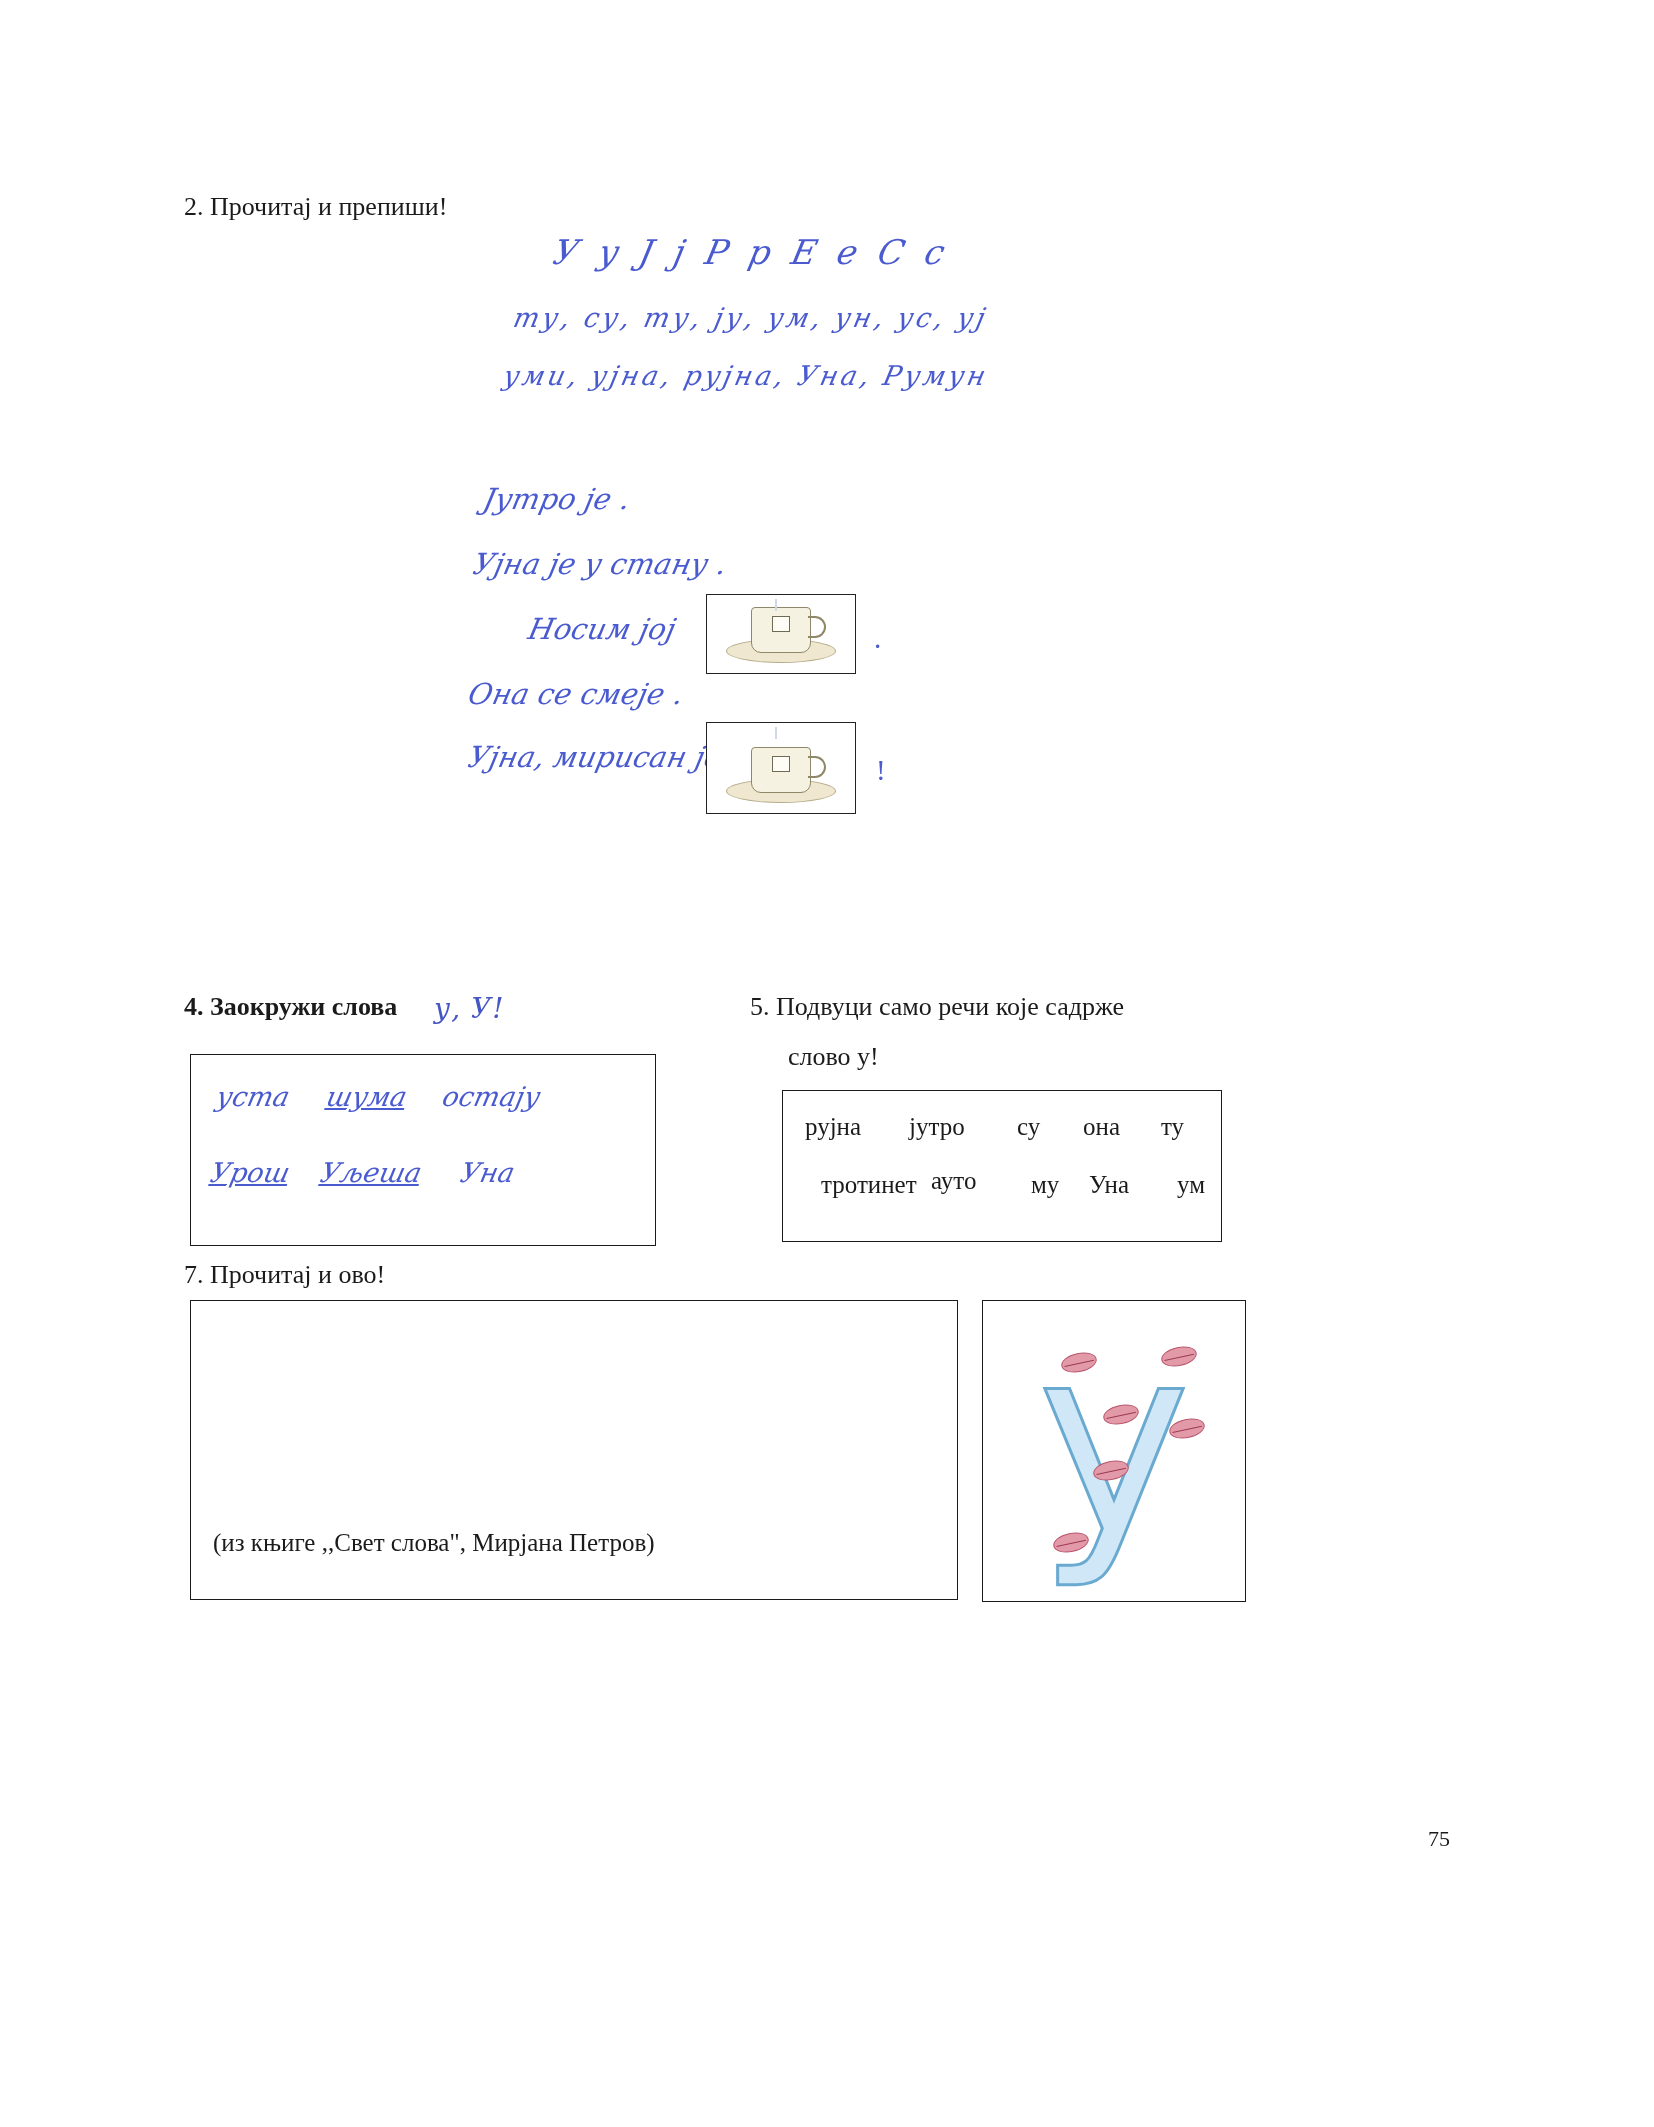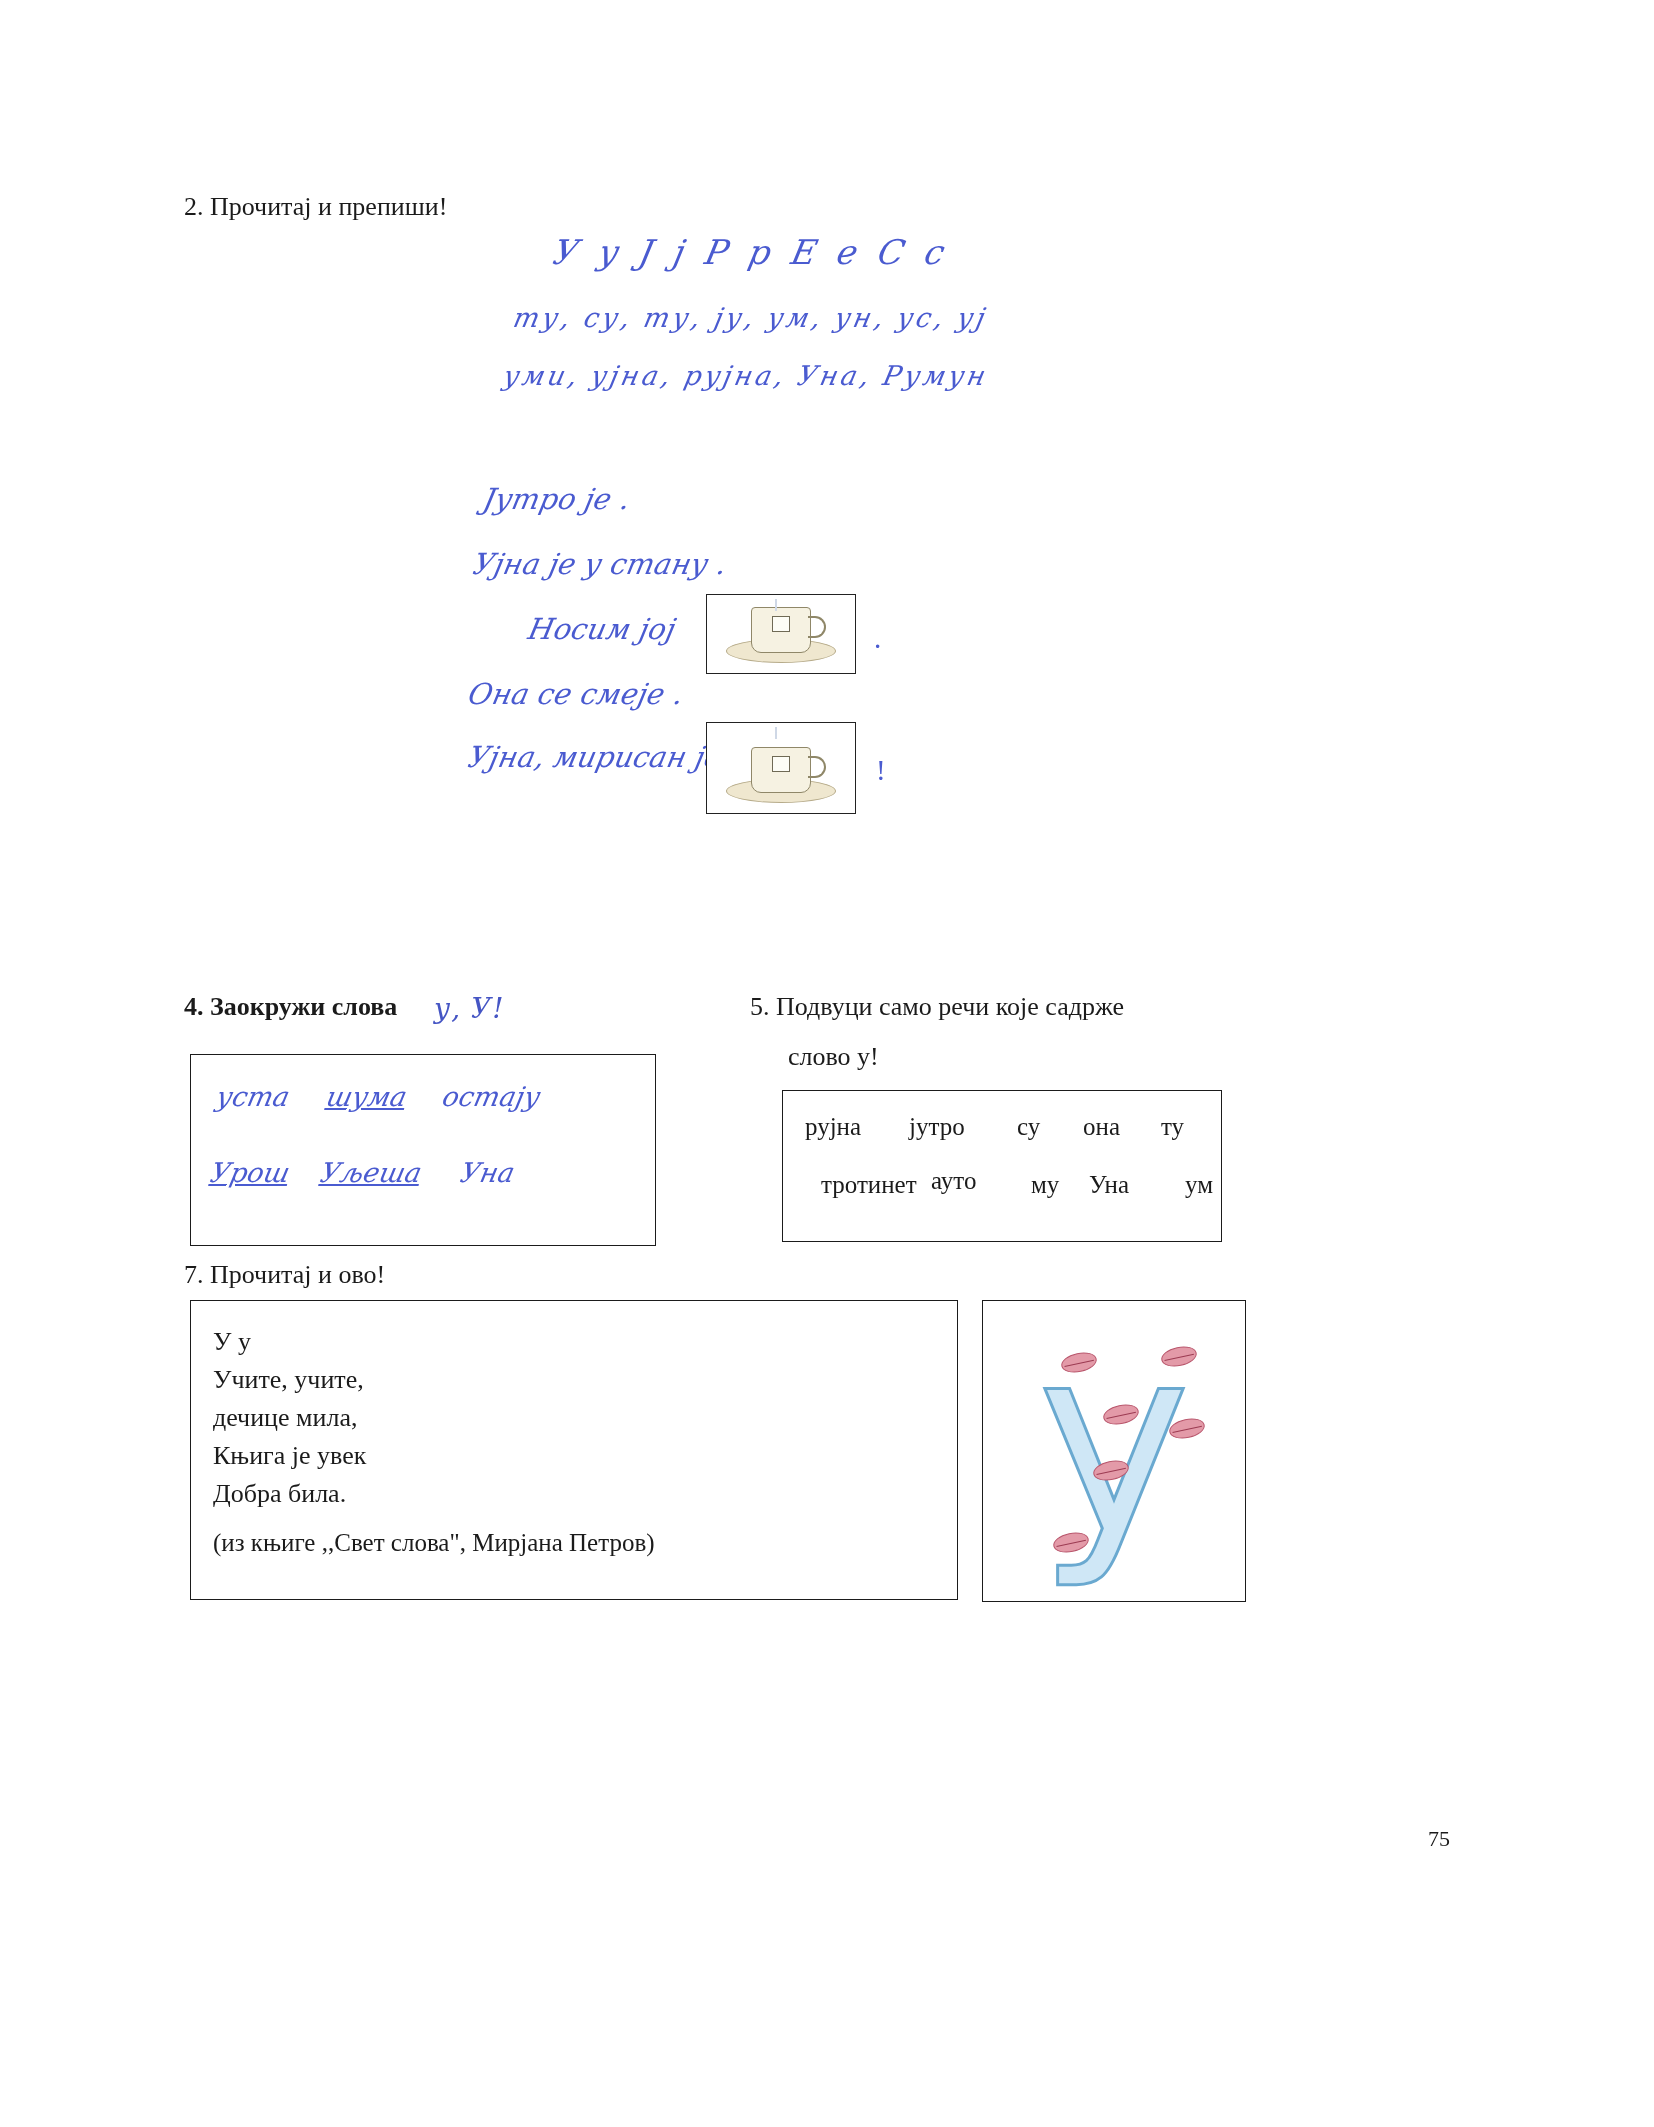--- a/index.html
+++ b/index.html
@@ -305,31 +305,26 @@
       <div class="plain-word" style="left:22px;  top:22px;">рујна</div>
       <div class="plain-word" style="left:126px; top:22px;">јутро</div>
       <div class="plain-word" style="left:234px; top:22px;">су</div>
       <div class="plain-word" style="left:300px; top:22px;">она</div>
       <div class="plain-word" style="left:378px; top:22px;">ту</div>
 
       <div class="plain-word" style="left:38px;  top:80px;">тротинет</div>
       <div class="plain-word" style="left:148px; top:76px;">ауто</div>
       <div class="plain-word" style="left:248px; top:80px;">му</div>
       <div class="plain-word" style="left:306px; top:80px;">Уна</div>
-      <div class="plain-word" style="left:394px; top:80px;margin-left:8px;">ум</div>
+      <div class="plain-word" style="left:394px; top:80px;">ум</div>
     </div>
 
     <div class="task-title" style="left:0px; top:1068px;">7. Прочитај и ово!</div>
 
     <div class="boxed" style="left:6px; top:1108px; width:768px; height:300px;">
-      <div class="poem" style="left:22px; top:22px;">У у
-Учите, учите,
-дечице мила,
-Књига је увек
-Добра била.</div>
       <div class="poem-src" style="left:22px; top:228px;">(из књиге ,,Свет слова", Мирјана Петров)</div>
     </div>
 
     <div class="letter-art">
       <div class="big-y">у</div>
       <div class="lips" style="left:78px;  top:52px;"></div>
       <div class="lips" style="left:178px; top:46px;"></div>
       <div class="lips" style="left:120px; top:104px;"></div>
       <div class="lips" style="left:186px; top:118px;"></div>
       <div class="lips" style="left:110px; top:160px;"></div>

